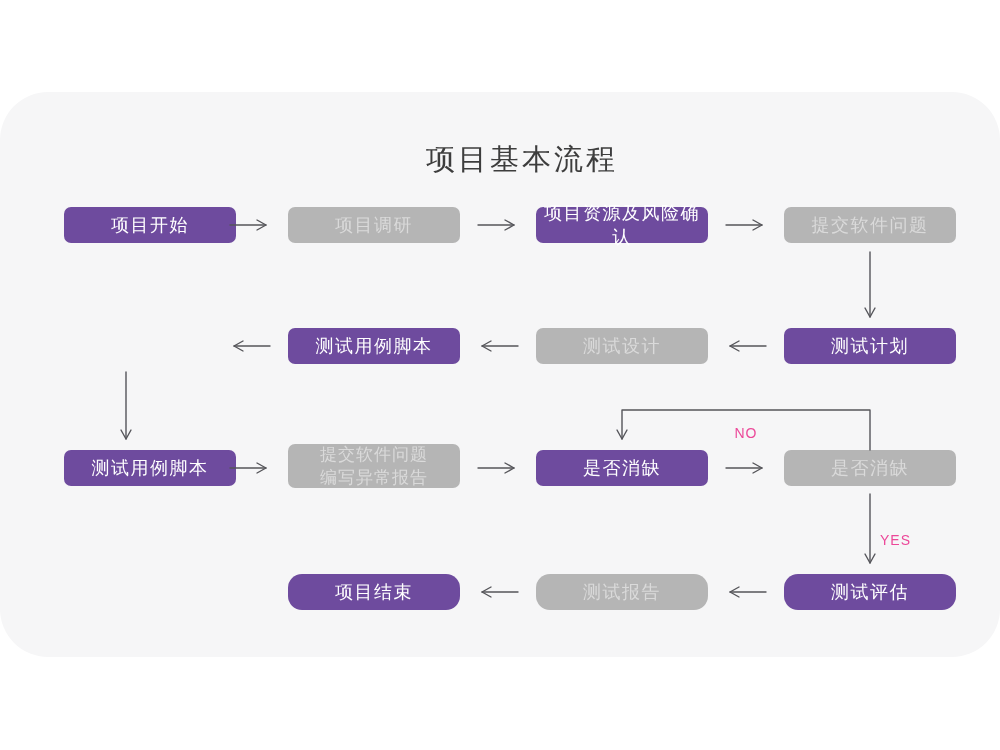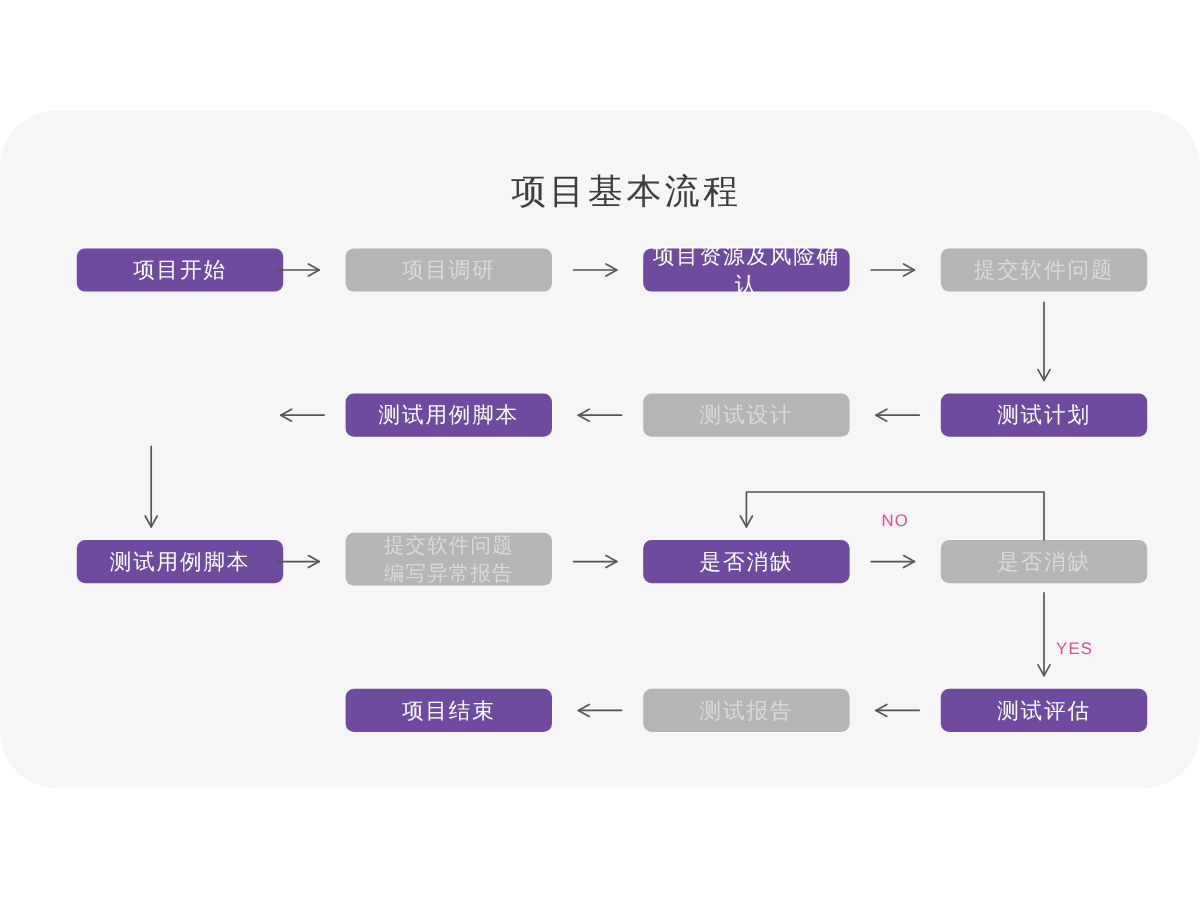--- a/index.html
+++ b/index.html
@@ -53,21 +53,21 @@
   }
   .node.purple { background: var(--accent_purple, #6e4b9e); color: #ffffff; }
   .node.gray   { background: var(--node_gray, #b5b5b5);   color: var(--node_gray_text, #dadada); }
   .c1 { left: 48px; margin-left: 16px; }
   .c2 { left: 288px; }
   .c3 { left: 536px; }
   .c4 { left: 784px; }
   .r1 { top: 207px; }
   .r2 { top: 328px; }
   .r3 { top: 450px; }
-  .r4 { top: 574px; }
+  .r4 { top: 574px; border-radius: 14px; }
   .tall { top: 444px; height: 44px; font-size: 17px; line-height: 23px; letter-spacing: 1px; }
   .edges-svg {
     position: absolute;
     left: 0; top: 0;
     width: 1000px;
     height: 750px;
     pointer-events: none;
   }
   .edge {
     stroke: var(--arrow, #55555a);

